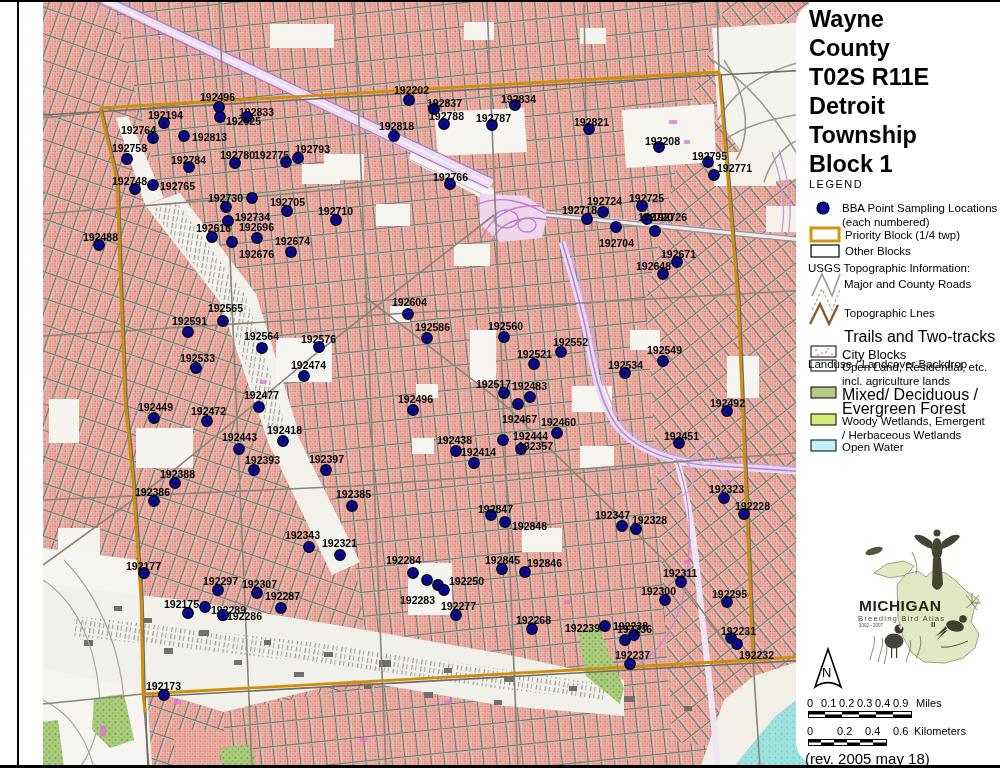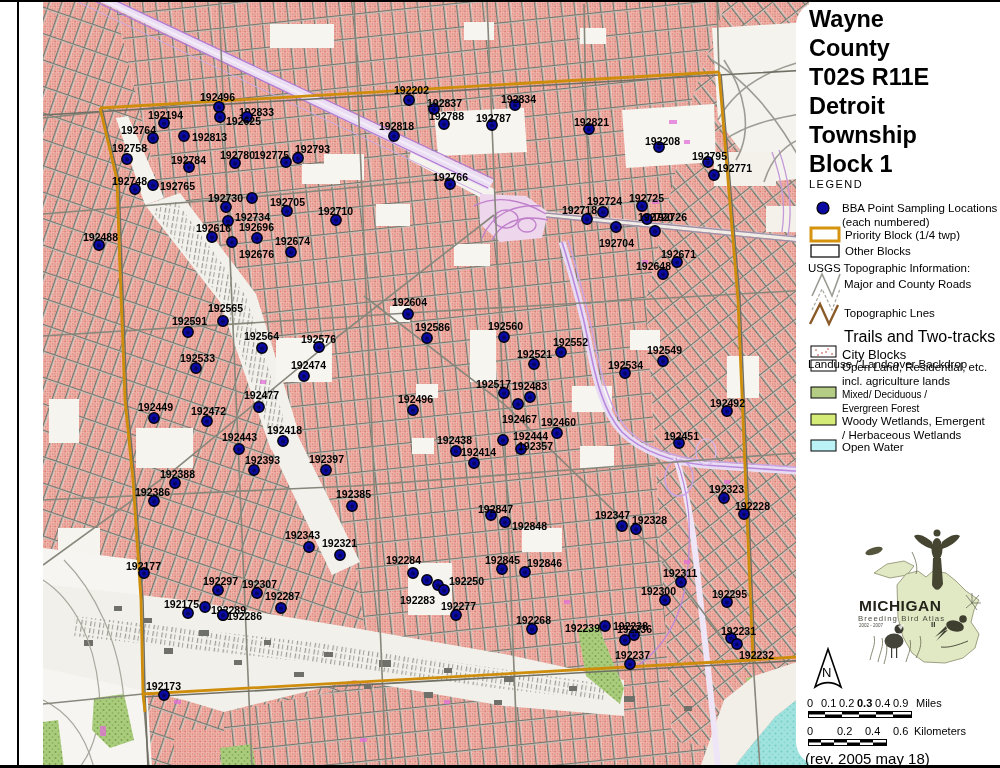--- a/index.html
+++ b/index.html
@@ -639,21 +639,21 @@
   <div class="abs" style="left:46px;top:199px;font-size:11.5px;line-height:14px;">BBA Point Sampling Locations<br>(each numbered)</div>
   <div class="abs" style="left:49px;top:227px;font-size:11.5px;">Priority Block (1/4 twp)</div>
   <div class="abs" style="left:49px;top:243px;font-size:11.5px;">Other Blocks</div>
   <div class="abs" style="left:12px;top:260px;font-size:11.5px;">USGS Topographic Information:</div>
   <div class="abs" style="left:48px;top:276px;font-size:11.5px;">Major and County Roads</div>
   <div class="abs" style="left:48px;top:290px;font-size:16px;margin-top:36px;">Trails and Two-tracks</div>
   <div class="abs" style="left:48px;top:305px;font-size:11.5px;">Topographic Lnes</div>
   <div class="abs" style="left:12px;top:332px;font-size:11.5px;margin-top:24px;">Landuse / Landcover Backdrop</div>
   <div class="abs" style="left:46px;top:345px;font-size:13px;">City Blocks</div>
   <div class="abs" style="left:46px;top:359px;font-size:11.5px;line-height:13.5px;">Open Land, Residential, etc.<br>incl. agriculture lands</div>
-  <div class="abs" style="left:46px;top:386px;font-size:10px;line-height:13.5px;">Mixed/ Deciduous /<br>Evergreen Forest</div>
+  <div class="abs" style="left:46px;top:386px;font-size:16px;line-height:13.5px;">Mixed/ Deciduous /<br>Evergreen Forest</div>
   <div class="abs" style="left:46px;top:413px;font-size:11.5px;line-height:13.5px;">Woody Wetlands, Emergent<br>/ Herbaceous Wetlands</div>
   <div class="abs" style="left:46px;top:439px;font-size:11.5px;">Open Water</div>
 
   <svg class="abs" style="left:52px;top:510px;" width="159" height="165" viewBox="840 512 159 165">
 
     <path d="M866,573 L879,564 L896,561 L906,566 L899,575 L882,578 Z" fill="#e0e8c4" stroke="#8a8a6a" stroke-width="0.8"></path>
 
     <path d="M889,585 L898,574 L910,571 L918,577 L925,571 L938,573 L948,581 L958,591 L971,600 L966,610 L963,622 L971,634 L967,648 L955,658 L937,663 L916,662 L904,653 L895,637 L890,618 Z" fill="#e0e8c4" stroke="#8a8a6a" stroke-width="0.8"></path>
 
     <g fill="#454532">
@@ -710,21 +710,21 @@
 
   <svg class="abs" style="left:16px;top:645px;" width="32" height="48" viewBox="0 0 32 48">
     <path d="M16,2 L29,40 C20,34 12,34 3,40 Z" fill="#fff" stroke="#000" stroke-width="1.6"></path>
     <text x="10" y="30" font-family="Liberation Sans,sans-serif" font-size="13" fill="#000">N</text>
   </svg>
 
   <div class="abs" style="left:0;top:695px;font-size:11px;width:211px;height:14px;">
     <span class="abs" style="left:11px;">0</span>
       <span class="abs" style="left:25px;">0.1</span>
       <span class="abs" style="left:43px;">0.2</span>
-      <span class="abs" style="left:61px;font-weight:bold;">0.3</span>
+      <span class="abs" style="left:61px;">0.3</span>
       <span class="abs" style="left:79px;">0.4</span>
       <span class="abs" style="left:97px;">0.9</span>
       <span class="abs" style="left:120px;">Miles</span>
   </div>
   <svg class="abs" style="left:12px;top:709px;" width="104" height="7">
     <rect x="0.5" y="0.5" width="103" height="6" fill="#fff" stroke="#000" stroke-width="1"></rect>
     <rect x="0" y="0" width="17" height="3.5" fill="#000"></rect>
       <rect x="34" y="0" width="17" height="3.5" fill="#000"></rect>
       <rect x="68" y="0" width="17" height="3.5" fill="#000"></rect>
     <rect x="17" y="3.5" width="17" height="3.5" fill="#000"></rect>

